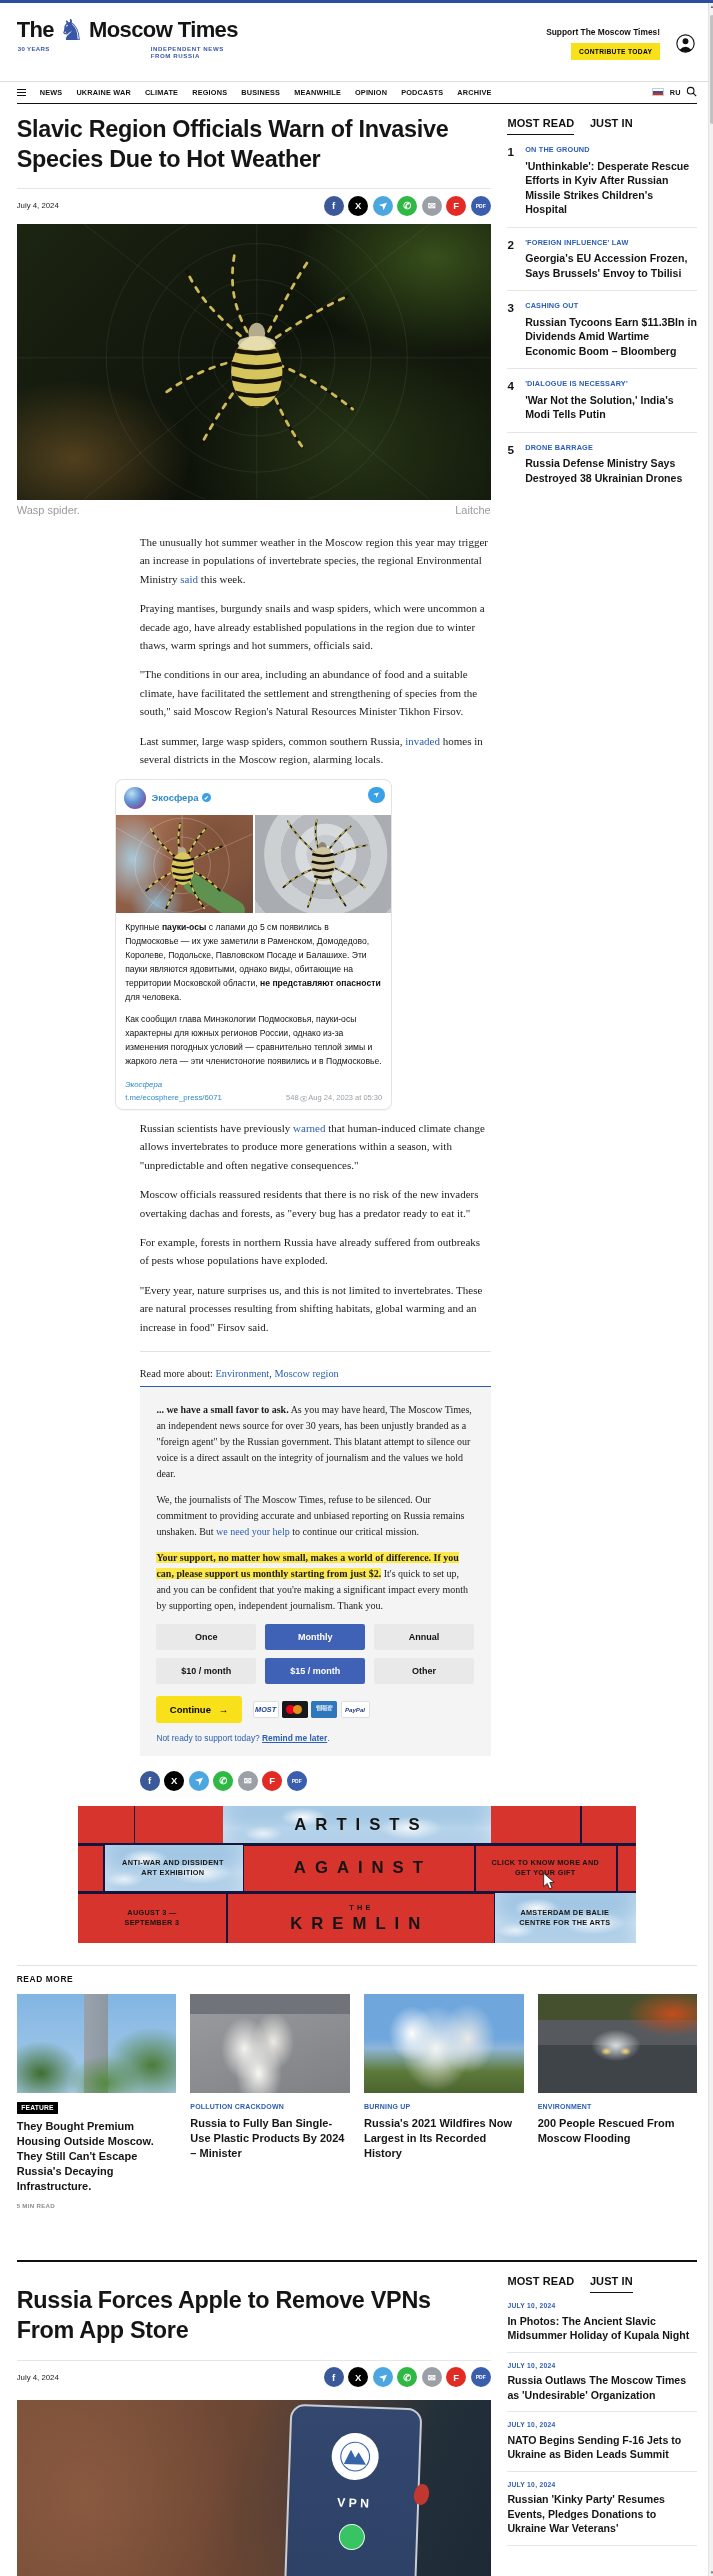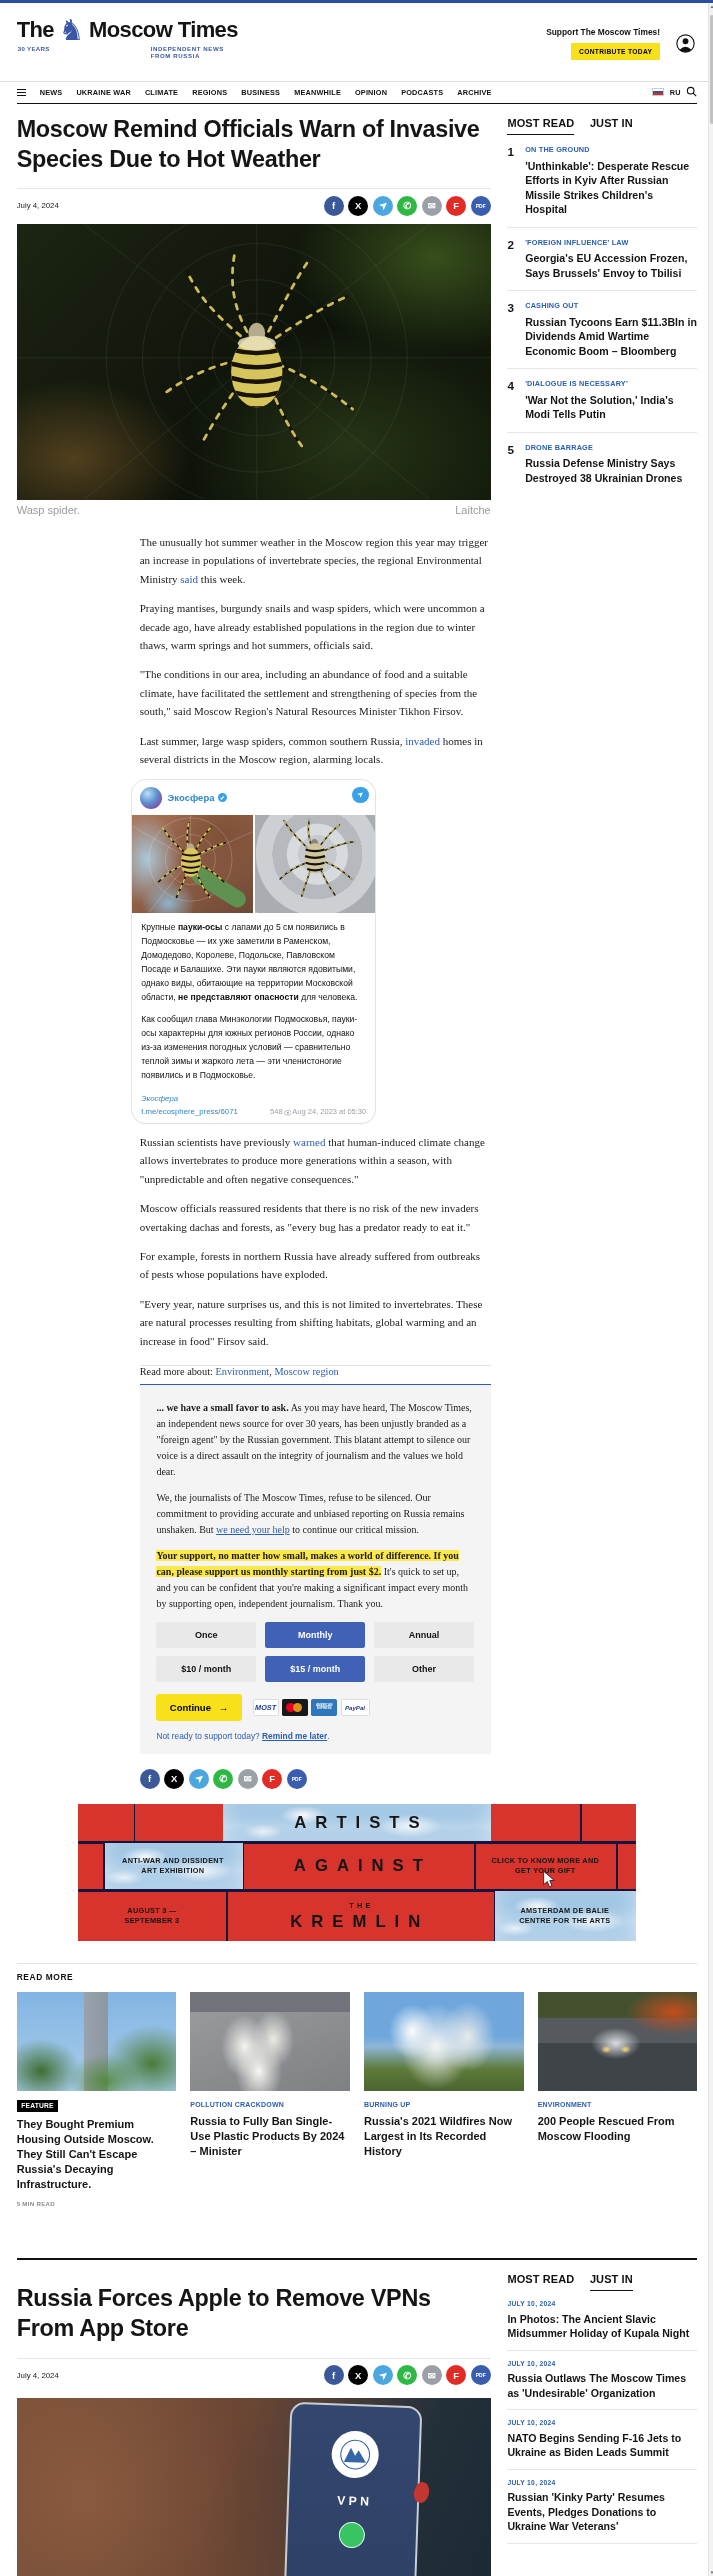--- a/index.html
+++ b/index.html
@@ -52,42 +52,42 @@
  radial-gradient(167px 112px at 12% 85%, rgba(133,96,44,.55), transparent 70%),
  radial-gradient(201px 139px at 88% 12%, rgba(96,138,44,.5), transparent 70%),
  radial-gradient(234px 167px at 70% 80%, rgba(66,88,34,.45), transparent 70%),
  linear-gradient(135deg,#1c2412,#0e130a 55%,#141b0d)}
 .hero1 svg{position:absolute;inset:0}
 .figcap{display:flex;justify-content:space-between;font-size:11px;color:#9a9a9a;margin-top:4.5px}
 
 .article-body{width:351px;margin-left:123px;margin-top:16.7px;font-family:"Liberation Serif",serif;font-size:11px;line-height:18.4px;color:#1b1b1b}
 .article-body p{margin:0 0 11px}
 a.blue{color:#2a5db5;text-decoration:none;cursor:pointer}
-a.blue.u{text-decoration:underline}
-
-.tg-embed{width:245px;margin:11px auto 9px;border:0.6px solid #e3e3e3;border-radius:15px;font-family:"Liberation Sans",sans-serif;position:relative;background:#fff;box-shadow:0 0.6px 1.1px rgba(0,0,0,.04)}
+a.blue.u{}
+
+.tg-embed{width:277px;margin:11px auto 9px;border:0.6px solid #e3e3e3;border-radius:8px;font-family:"Liberation Sans",sans-serif;position:relative;background:#fff;box-shadow:0 0.6px 1.1px rgba(0,0,0,.04)}
 .tg-head{display:flex;align-items:center;gap:5.6px;padding:6.1px 7.8px}
 .tg-avatar{width:22px;height:22px;border-radius:50%;background:radial-gradient(circle at 35% 30%,#b8e0f5,#5f8fd0 45%,#7a55a8 75%,#30406e)}
 .tg-name{color:#2f89c9;font-weight:bold;font-size:9.5px;display:flex;align-items:center;gap:3.3px}
 .tg-badge{width:9px;height:9px;border-radius:50%;background:#3aa0e8;color:#fff;font-size:5.6px;display:inline-flex;align-items:center;justify-content:center}
 .tg-logo{position:absolute;top:6.1px;right:6.7px;width:16.7px;height:16.7px;border-radius:50%;background:#3aa0e8;color:#fff;display:flex;align-items:center;justify-content:center;font-size:7.8px}
 .tg-logo i{font-style:normal;transform:rotate(-40deg) translate(0.6px,0)}
 .tg-imgs{display:flex;gap:1.7px}
 .tg-img{width:50%;height:98px;position:relative;overflow:hidden}
 .tg-img1{background:radial-gradient(50px 67px at 12% 45%, #a9c7d8, transparent 70%),radial-gradient(39px 33px at 30% 90%, #8fb3c8, transparent 70%),radial-gradient(78px 67px at 75% 20%, #7d5138, transparent 75%),linear-gradient(145deg,#a97256,#8a5a42 60%,#6e4836)}
 .tg-img2{background:radial-gradient(circle at 52% 40%, #e8eaec 0 7.8px, #c6c9cd 8.4px 19px, #d8dbdd 19.5px 30px, #b6b9bd 31px 45px, #cdd0d3 45px 61px, #a9adb1 62px 84px, #c2c5c8 84px 112px)}
 .tg-body{padding:7.8px 9px 3.3px;font-size:8.6px;line-height:14px;color:#111}
 .tg-body .para{margin-bottom:7.8px}
 .tg-b{font-weight:bold}
 .tg-footer{display:flex;justify-content:space-between;align-items:flex-end;padding:1.1px 9px 7.3px;font-size:7.8px}
 .tg-ch{color:#2f89c9;font-style:italic;display:block;margin-bottom:3.3px}
 .tg-link{color:#2f89c9;text-decoration:none}
 .tg-meta{color:#9aa0a6;display:flex;align-items:flex-end;gap:1px;font-size:7.5px}
 
-.read-tags{width:351px;margin:14.5px 0 0 123px;border-top:0.6px solid #e2e2e2;padding-top:0;font-family:"Liberation Serif",serif;font-size:10.3px;color:#1b1b1b}
+.read-tags{width:351px;margin:14.5px 0 0 123px;border-top:0.6px solid #e2e2e2;padding-top:16px;font-family:"Liberation Serif",serif;font-size:10.3px;color:#1b1b1b}
 .donate{width:351px;margin:7.8px 0 0 123px;background:#f4f4f4;border-top:1.7px solid #2a5db5;padding:14.5px 16.7px 13.4px}
 .donate p{font-family:"Liberation Serif",serif;font-size:10px;line-height:16px;margin:0 0 10px;color:#1b1b1b}
 .dbold{font-weight:bold}
 .hl{background:#fde84b;font-weight:bold}
 .plan-grid{display:grid;grid-template-columns:1fr 1fr 1fr;gap:7.8px 9px;margin-top:3.3px}
 .plan{height:26px;border:none;border-radius:2.2px;background:#e9e9e9;font-family:inherit;font-size:9px;font-weight:bold;color:#111;display:flex;align-items:center;justify-content:center;cursor:pointer}
 .plan.active{background:#3f62b6;color:#fff}
 .continue-row{display:flex;align-items:center;gap:11px;margin-top:12.3px}
 .continue-btn{background:#f8e11a;border:none;border-radius:3.3px;height:27px;padding:0 13.4px;font-family:inherit;font-size:9.5px;font-weight:bold;display:flex;align-items:center;gap:7.8px;cursor:pointer}
 .pays{display:flex;align-items:center;gap:3.3px}
@@ -210,21 +210,21 @@
             <circle cx="8.5" cy="8.5" r="6" fill="none" stroke="#111" stroke-width="2"></circle>
             <line x1="13" y1="13" x2="18.5" y2="18.5" stroke="#111" stroke-width="2"></line>
           </svg>
       </span>
     </span>
   </div>
 </div>
 
 <div class="grid">
   <div class="col-article">
-    <h1 class="article-title">Moscow Remind Officials Warn of Invasive Species Due to Hot Weather</h1>
+    <h1 class="article-title">Slavic Region Officials Warn of Invasive Species Due to Hot Weather</h1>
     <div class="meta-row">
       <span class="date">July 4, 2024</span>
       <div class="share-row">
           <span class="sicon" style="background: rgb(59, 89, 152);">
             <i>f</i>
           </span>
           <span class="sicon" style="background: rgb(0, 0, 0);">
             <i>X</i>
           </span>
           <span class="sicon" style="background: rgb(76, 166, 224);">

